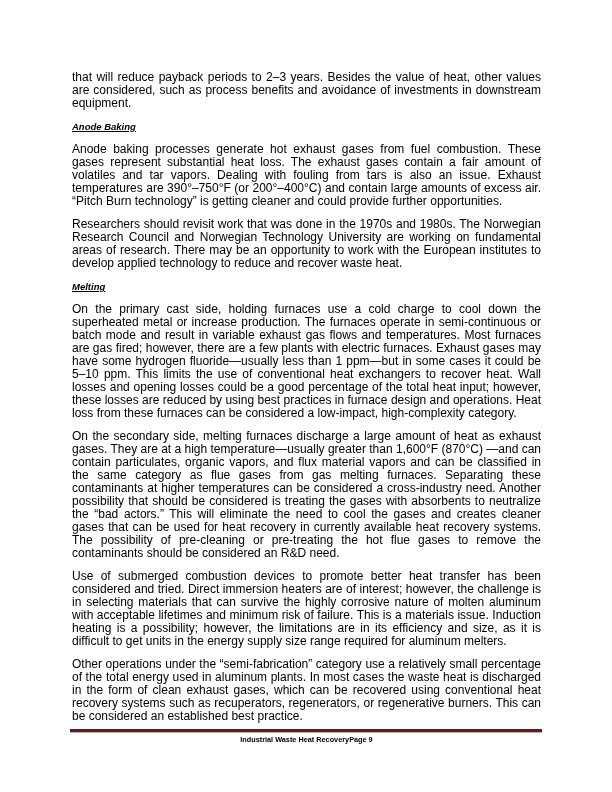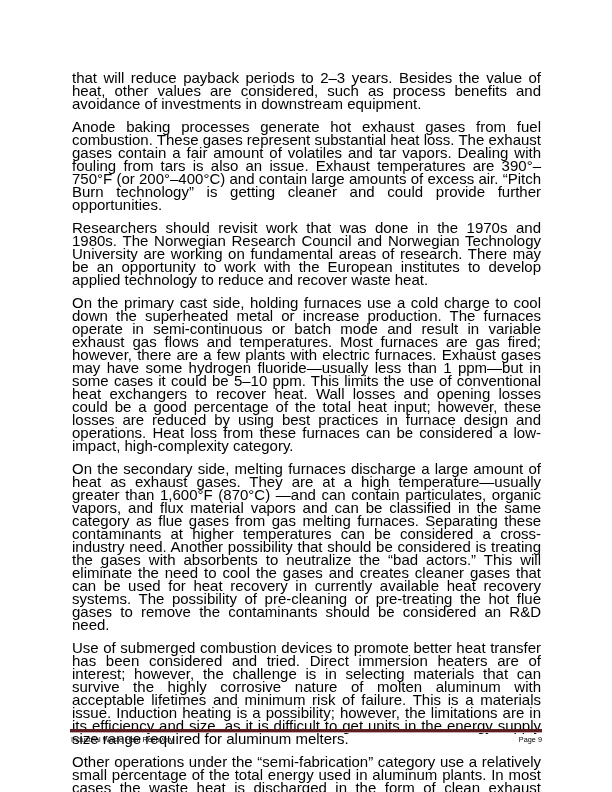--- a/index.html
+++ b/index.html
@@ -1,35 +1,37 @@
 <!DOCTYPE html>
 <html><head>
 <meta charset="utf-8">
 <style>
   html, body { margin: 0; padding: 0; background: #ffffff; }
   body { width: 612px; height: 792px; position: relative; overflow: hidden;
          font-family: "Liberation Sans", sans-serif; color: #000; }
   .page { position: absolute; left: 72px; top: 71px; width: 469px; }
-  p { margin: 0 0 10px 0; font-size: 15px; line-height: 13px; text-align: justify; }
+  p { margin: 0 0 10px 0; font-size: 12px; line-height: 13px; text-align: justify; }
   h2 { margin: 0 0 10px 0; font-size: 9.5px; line-height: 13px; font-weight: bold;
        font-style: italic; text-decoration: underline; }
   .footer-rule { position: absolute; left: 70px; top: 729px; width: 472px; height: 3px; background: #5a1e22; }
   .footer-rule2 { position: absolute; left: 70px; top: 732px; width: 472px; height: 1px; background: #c9a9a9; }
   .footer { position: absolute; left: 71px; top: 735px; width: 471px; font-size: 7.3px;
-            font-weight: normal; display: flex; justify-content: space-between; }
+            font-weight: bold; display: flex; justify-content: center; }
 </style>
 </head>
 <body>
 
 <div class="page">
   <p>that will reduce payback periods to 2–3 years. Besides the value of heat, other values are considered, such as process benefits and avoidance of investments in downstream equipment.</p>
 
+  <h2>Anode Baking</h2>
   <p>Anode baking processes generate hot exhaust gases from fuel combustion. These gases represent substantial heat loss. The exhaust gases contain a fair amount of volatiles and tar vapors. Dealing with fouling from tars is also an issue. Exhaust temperatures are 390°–750°F (or 200°–400°C) and contain large amounts of excess air. “Pitch Burn technology” is getting cleaner and could provide further opportunities.</p>
   <p>Researchers should revisit work that was done in the 1970s and 1980s. The Norwegian Research Council and Norwegian Technology University are working on fundamental areas of research. There may be an opportunity to work with the European institutes to develop applied technology to reduce and recover waste heat.</p>
 
+  <h2>Melting</h2>
   <p>On the primary cast side, holding furnaces use a cold charge to cool down the superheated metal or increase production. The furnaces operate in semi-continuous or batch mode and result in variable exhaust gas flows and temperatures. Most furnaces are gas fired; however, there are a few plants with electric furnaces. Exhaust gases may have some hydrogen fluoride—usually less than 1 ppm—but in some cases it could be 5–10 ppm. This limits the use of conventional heat exchangers to recover heat. Wall losses and opening losses could be a good percentage of the total heat input; however, these losses are reduced by using best practices in furnace design and operations. Heat loss from these furnaces can be considered a low-impact, high-complexity category.</p>
   <p>On the secondary side, melting furnaces discharge a large amount of heat as exhaust gases. They are at a high temperature—usually greater than 1,600°F (870°C) —and can contain particulates, organic vapors, and flux material vapors and can be classified in the same category as flue gases from gas melting furnaces. Separating these contaminants at higher temperatures can be considered a cross-industry need. Another possibility that should be considered is treating the gases with absorbents to neutralize the “bad actors.” This will eliminate the need to cool the gases and creates cleaner gases that can be used for heat recovery in currently available heat recovery systems. The possibility of pre-cleaning or pre-treating the hot flue gases to remove the contaminants should be considered an R&amp;D need.</p>
   <p>Use of submerged combustion devices to promote better heat transfer has been considered and tried. Direct immersion heaters are of interest; however, the challenge is in selecting materials that can survive the highly corrosive nature of molten aluminum with acceptable lifetimes and minimum risk of failure. This is a materials issue. Induction heating is a possibility; however, the limitations are in its efficiency and size, as it is difficult to get units in the energy supply size range required for aluminum melters.</p>
 
   <p>Other operations under the “semi-fabrication” category use a relatively small percentage of the total energy used in aluminum plants. In most cases the waste heat is discharged in the form of clean exhaust gases, which can be recovered using conventional heat recovery systems such as recuperators, regenerators, or regenerative burners. This can be considered an established best practice.</p>
 </div>
 
 <div class="footer-rule"></div>
 <div class="footer-rule2"></div>
 <div class="footer">

